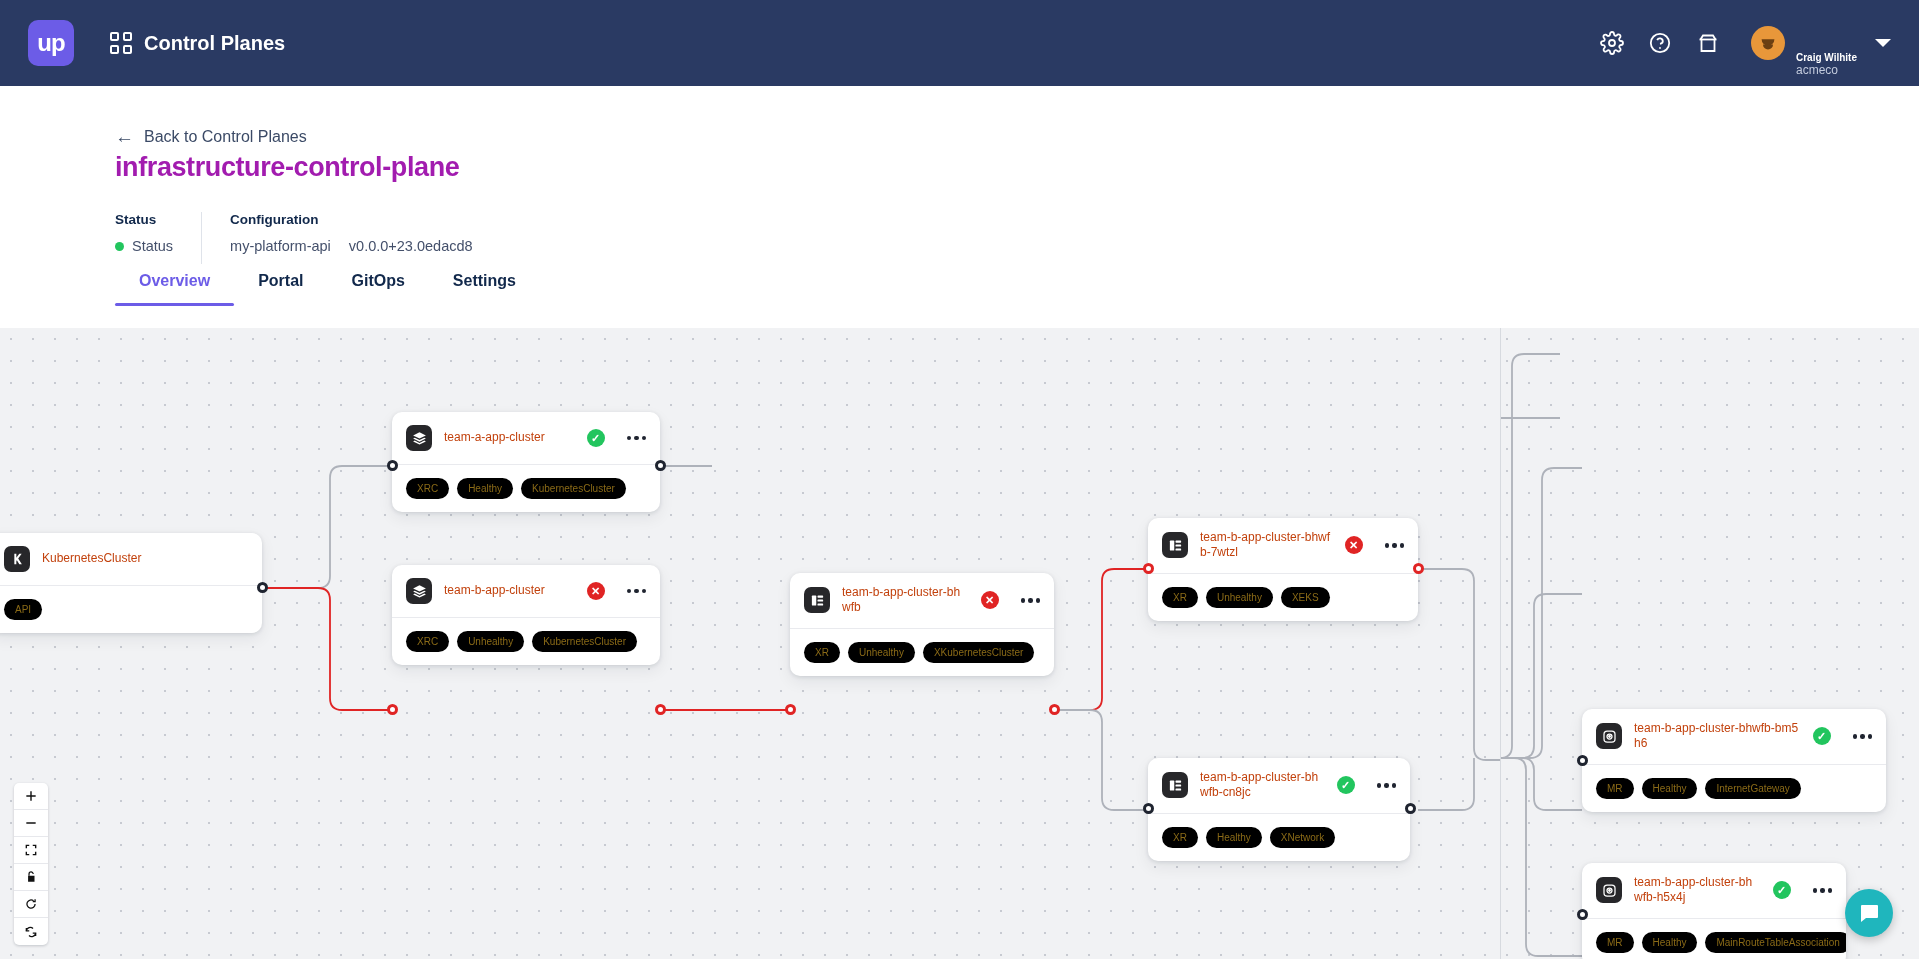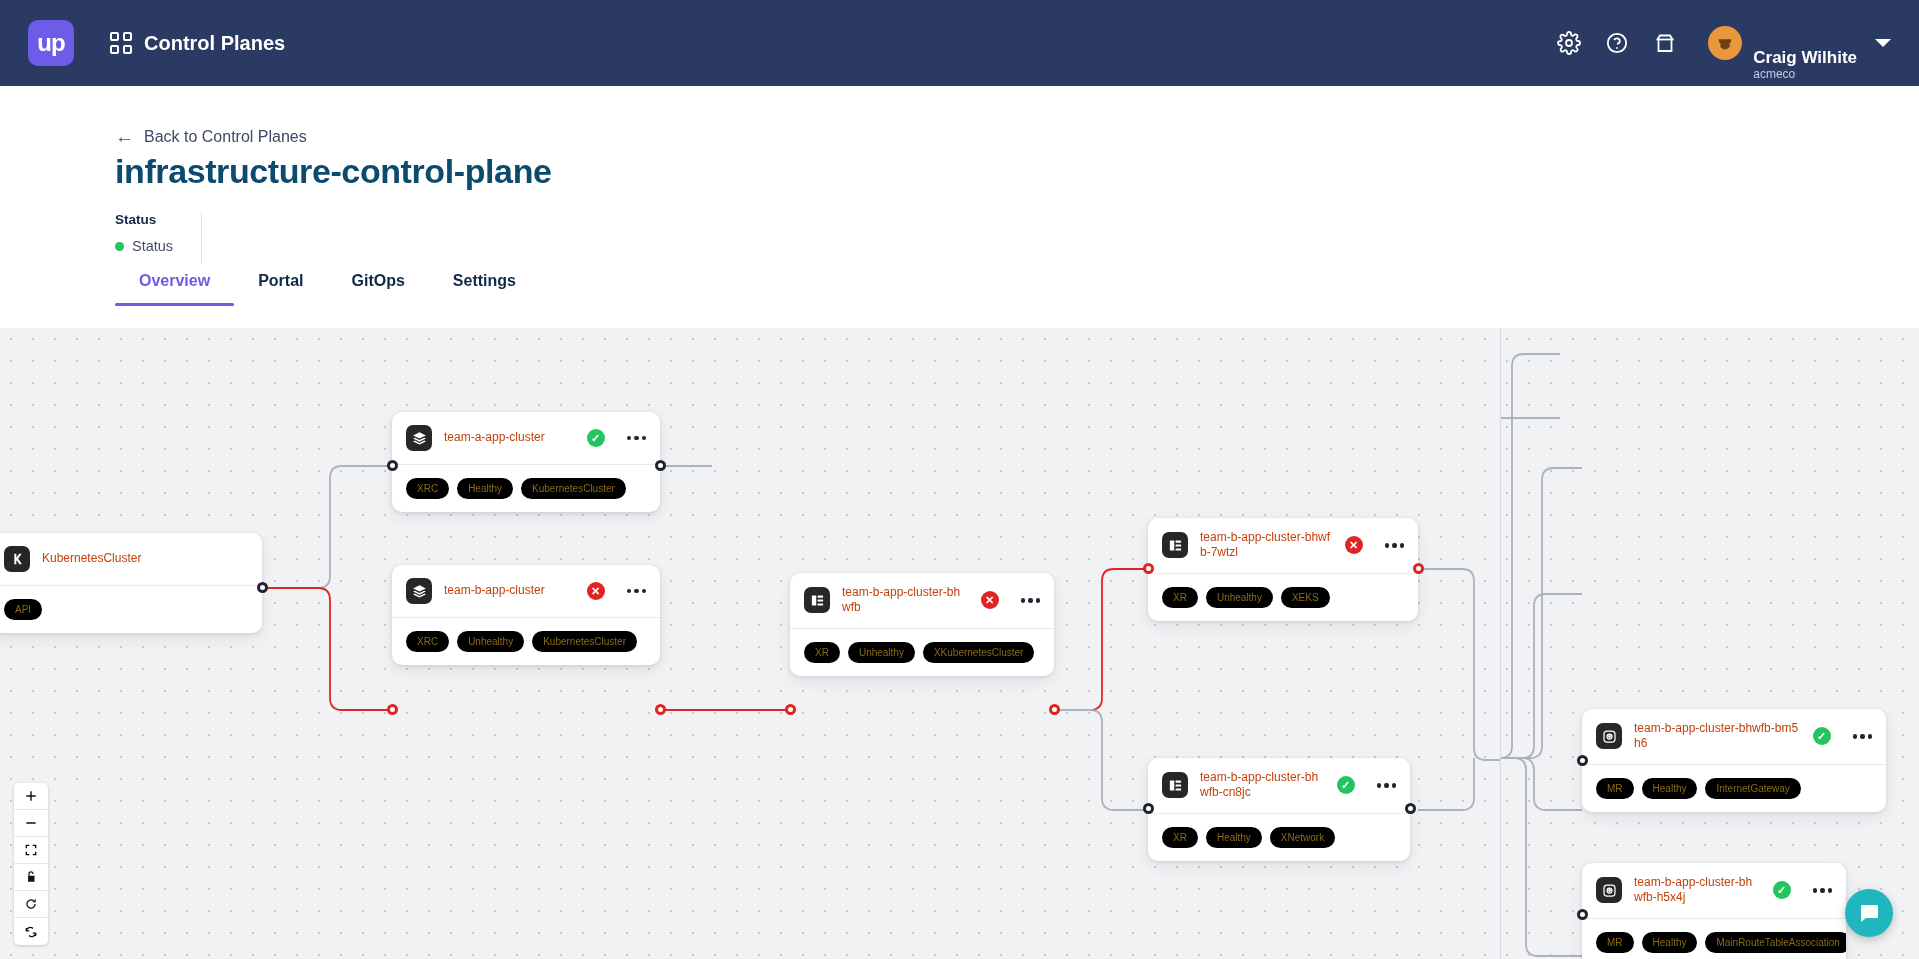--- a/index.html
+++ b/index.html
@@ -24,32 +24,32 @@
   .grid-icon { margin-left: 36px; width: 22px; height: 22px; display: grid;
     grid-template-columns: 9px 9px; grid-template-rows: 9px 9px; gap: 4px; }
   .grid-icon i { border: 2px solid #fff; border-radius: 2px; display: block; }
   .topbar-title { color: #fff; font-size: 20px; font-weight: 700; margin-left: 12px; }
   .topbar-right { margin-left: auto; display: flex; align-items: center; gap: 0px; padding-right: 28px; }
   .nav-icon { width: 46px; height: 46px; display: flex; align-items: center; justify-content: center;
     color: #fff; margin-right: 2px; cursor: pointer; }
   .avatar { width: 34px; height: 34px; border-radius: 50%; background: #e8973a;
     display: flex; align-items: center; justify-content: center; margin-left: 18px; }
   .user-block { margin-left: 11px; line-height: 1.15; }
-  .user-name { color: #fff; font-size: 17px; font-weight: 700; margin-top: 44px; }
+  .user-name { color: #fff; font-size: 10px; font-weight: 700; margin-top: 44px; }
   .user-org  { color: #c3cbdd; font-size: 12px; }
   .caret { margin-left: 18px; width: 0; height: 0; border-left: 8px solid transparent;
     border-right: 8px solid transparent; border-top: 8px solid #fff; cursor: pointer; }
 
   
   .page-head { position: absolute; left: 0; top: 86px; width: 1919px; height: 242px; background: #fff; }
   .back-link { position: absolute; left: 115px; top: 41px; display: flex; align-items: center;
     gap: 10px; color: #3b4a66; font-size: 16px; cursor: pointer; }
   .back-arrow { font-size: 19px; line-height: 1; }
-  .page-title { position: absolute; left: 115px; top: 66px; font-size: 34px; font-weight: 700;
-    color: #0c4a6e; letter-spacing: -0.4px; }
+  .page-title { position: absolute; left: 115px; top: 66px; font-size: 27px; font-weight: 700;
+    color: #a21caf; letter-spacing: -0.4px; }
   .meta { position: absolute; left: 115px; top: 126px; display: flex; }
   .meta-col { display: flex; flex-direction: column; gap: 11px; }
   .meta-label { font-size: 13.5px; font-weight: 700; color: #11284b; }
   .meta-val { font-size: 14.5px; color: #44506b; display: flex; align-items: center; gap: 8px; }
   .dot-green { width: 9px; height: 9px; border-radius: 50%; background: #22c55e; display: inline-block; }
   .meta-div { width: 1px; background: #dfe3ea; margin: 0 28px; height: 52px; }
   .cfg-row { display: flex; gap: 18px; font-size: 14.5px; color: #44506b; }
 
   .tabs { position: absolute; left: 115px; top: 186px; display: flex; gap: 0px; }
   .tab { font-size: 16px; font-weight: 700; color: #11284b; padding: 0 24px 16px 24px; cursor: pointer;
@@ -166,20 +166,27 @@
 
   <div class="meta">
     <div class="meta-col">
       <div class="meta-label">Status</div>
       <div class="meta-val">
         <span class="dot-green"></span>
         <span>Status</span>
       </div>
     </div>
     <div class="meta-div"></div>
+    <div class="meta-col">
+      <div class="meta-label">Configuration</div>
+      <div class="cfg-row">
+        <span>my-platform-api</span>
+        <span>v0.0.0+23.0edacd8</span>
+      </div>
+    </div>
   </div>
 
   <div class="tabs">
     <div class="tab active">Overview</div>
     <div class="tab">Portal</div>
     <div class="tab">GitOps</div>
     <div class="tab">Settings</div>
   </div>
 </div>
 

